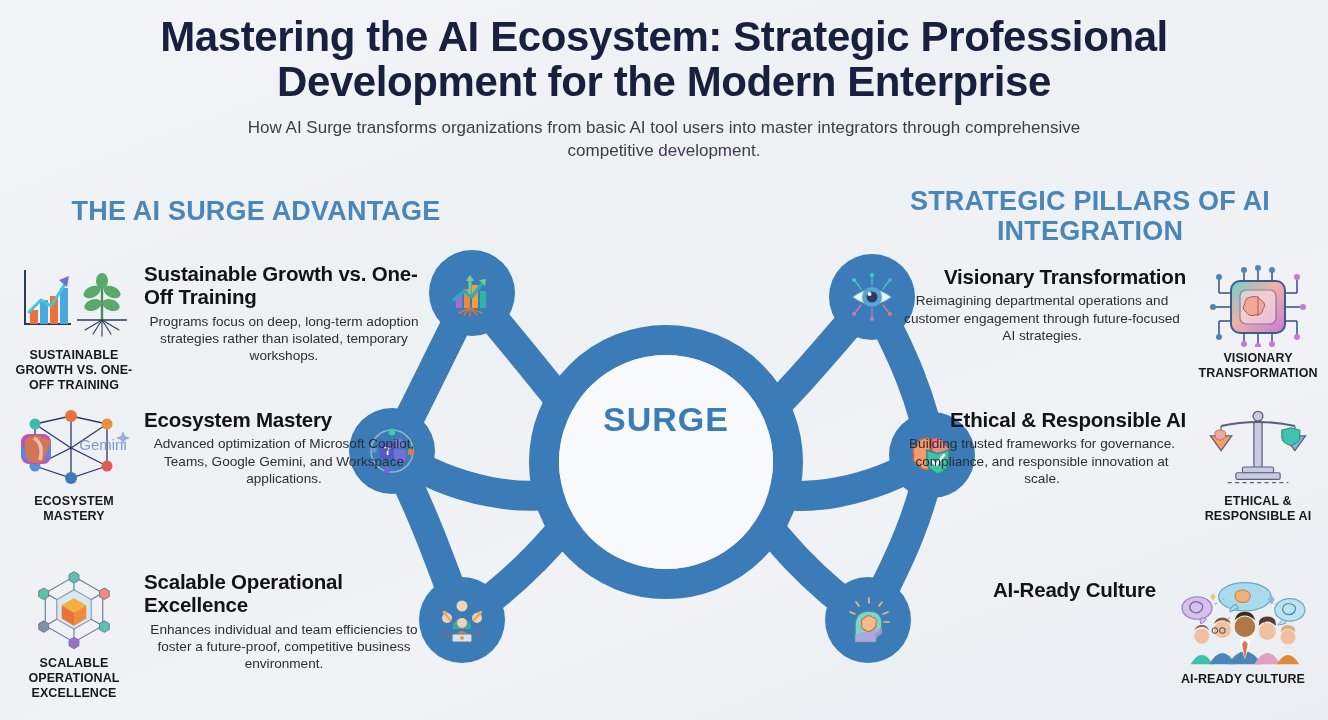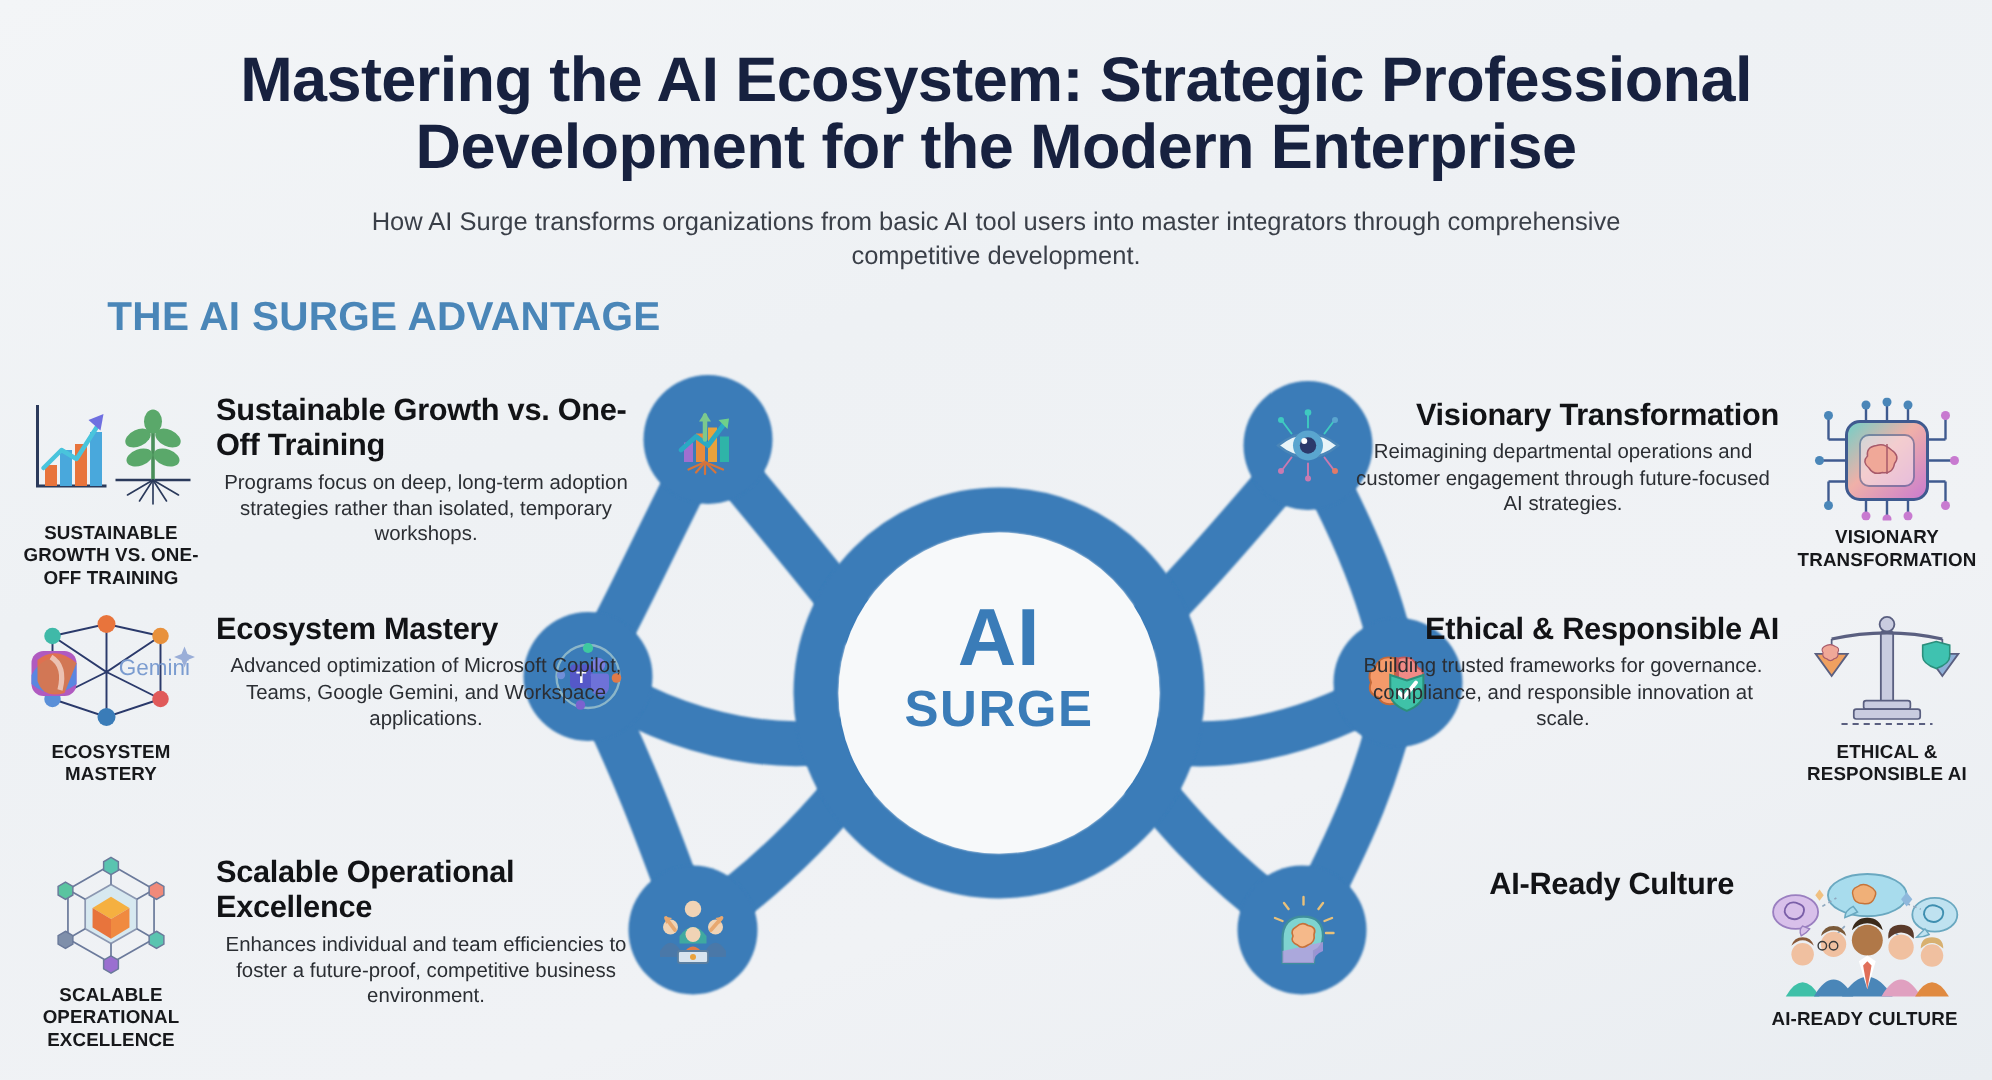--- a/index.html
+++ b/index.html
@@ -26,21 +26,21 @@
     width: 1328px;
     text-align: center;
   }
   #main-title {
     font-size: 42px;
     font-weight: bold;
     line-height: 1.08;
     color: #17213f;
     letter-spacing: -0.4px;
     padding: 0 100px;
-    margin: 16px;
+    margin: 0;
   }
   #subtitle {
     margin: 12px auto 0;
     width: 860px;
     font-size: 17px;
     line-height: 1.35;
     color: #3a3f48;
   }
   
   .section-heading {
@@ -152,20 +152,21 @@
 <body>
 
 <div id="page">
 
   <div id="header">
     <h1 id="main-title">Mastering the AI Ecosystem: Strategic Professional Development for the Modern Enterprise</h1>
     <p id="subtitle">How AI Surge transforms organizations from basic AI tool users into master integrators through comprehensive competitive development.</p>
   </div>
 
   <div class="section-heading" id="heading-left">THE AI SURGE ADVANTAGE</div>
+  <div class="section-heading" id="heading-right">STRATEGIC PILLARS OF AI INTEGRATION</div>
 
   <div id="hub">
     <svg width="670" height="440" viewBox="0 0 670 440">
       <defs>
         <filter id="soft" x="-12%" y="-12%" width="124%" height="124%">
           <feGaussianBlur stdDeviation="0.55"></feGaussianBlur>
         </filter>
       </defs>
       <g filter="url(#soft)" fill="none" stroke="#3a7cb8" stroke-width="30" stroke-linecap="round" stroke-linejoin="round">
 
@@ -292,21 +293,20 @@
             <path d="M17,12 L14,8"></path>
             <path d="M37,12 L40,8"></path>
           <path d="M13,20 L8,18"></path>
             <path d="M41,20 L46,18"></path>
             <path d="M42,28 L47,28"></path>
         </g>
       </svg>
     </div>
 
     <div id="center-label" style="left:208px; top:158px; width:256px;">
-      <span id="center-ai">AI</span>
       <span id="center-surge">SURGE</span>
     </div>
   </div>
 
   <div class="feature left" style="top:262px;">
     <div class="icon-block">
       <svg class="icon-art" viewBox="0 0 118 82">
         <path d="M10,8 L10,62 L56,62" fill="none" stroke="#2b3a5b" stroke-width="2"></path>
         <rect x="15" y="48" width="8" height="14" fill="#e8743c"></rect>
         <rect x="25" y="38" width="8" height="24" fill="#49a8dc"></rect>

